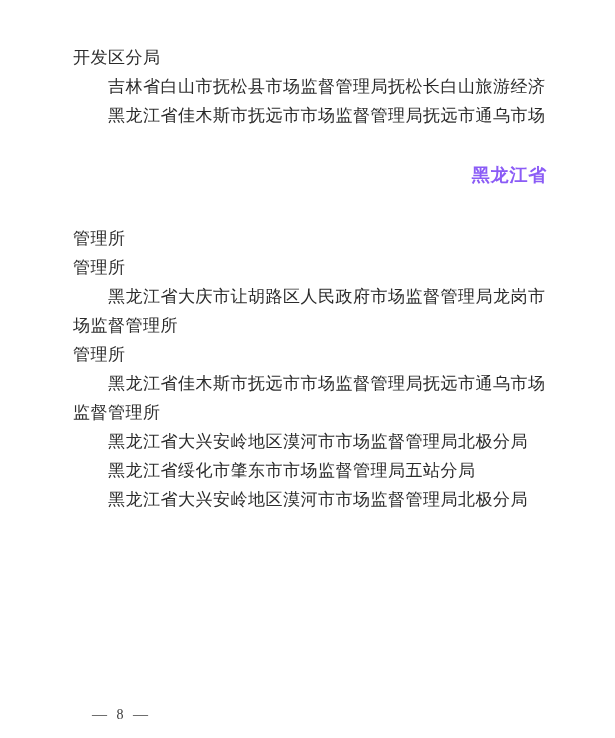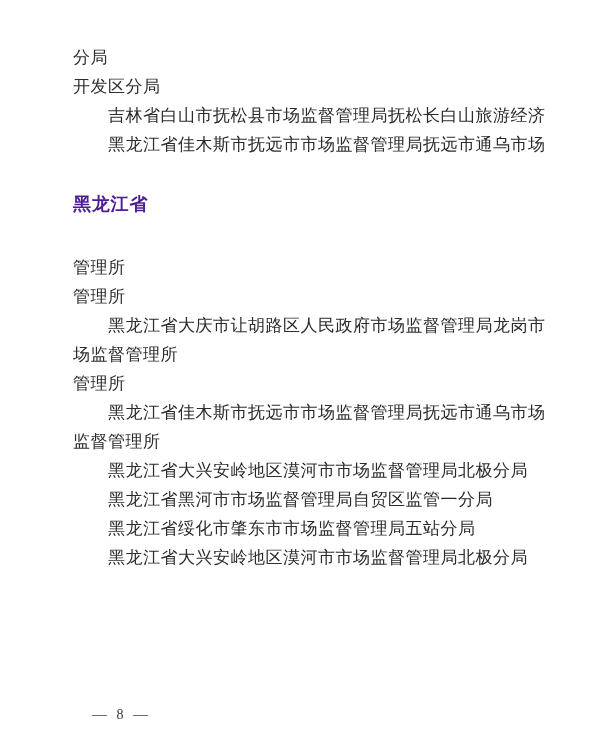--- a/index.html
+++ b/index.html
@@ -30,26 +30,26 @@
     letter-spacing: 0.5px;
     white-space: nowrap;
   }
   .line.indent {
     padding-left: 35px;
   }
   .heading {
     margin: 31px 0 34px 0;
     height: 29px;
     line-height: 29px;
-    text-align: left;
+    text-align: right;
     font-family: "Liberation Sans", "DejaVu Sans", sans-serif;
     font-weight: 700;
     font-size: 18px;
     letter-spacing: 0.8px;
-    color: #4c1d95;
+    color: #8b5cf6;
   }
   .footer {
     position: absolute;
     left: 92px;
     top: 706px;
     font-size: 15px;
     letter-spacing: 0.5px;
     color: #3a3a3a;
     white-space: nowrap;
   }
@@ -57,34 +57,32 @@
     margin: 0 9px;
     font-size: 14px;
   }
 </style>
 </head>
 <body>
 
 <div class="page">
   <div class="content">
     <div>
-        <div class="line">分局</div>
         <div class="line">开发区分局</div>
         <div class="line indent">吉林省白山市抚松县市场监督管理局抚松长白山旅游经济</div>
         <div class="line indent">黑龙江省佳木斯市抚远市市场监督管理局抚远市通乌市场</div>
       </div>
     <h2 class="heading">黑龙江省</h2>
     <div>
         <div class="line">管理所</div>
         <div class="line">管理所</div>
         <div class="line indent">黑龙江省大庆市让胡路区人民政府市场监督管理局龙岗市</div>
         <div class="line">场监督管理所</div>
         <div class="line">管理所</div>
         <div class="line indent">黑龙江省佳木斯市抚远市市场监督管理局抚远市通乌市场</div>
         <div class="line">监督管理所</div>
         <div class="line indent">黑龙江省大兴安岭地区漠河市市场监督管理局北极分局</div>
-        <div class="line indent">黑龙江省黑河市市场监督管理局自贸区监管一分局</div>
         <div class="line indent">黑龙江省绥化市肇东市市场监督管理局五站分局</div>
         <div class="line indent">黑龙江省大兴安岭地区漠河市市场监督管理局北极分局</div>
       </div>
   </div>
   <div class="footer"><span>—</span><span class="pnum">8</span><span>—</span></div>
 </div>
 
 </body></html>

